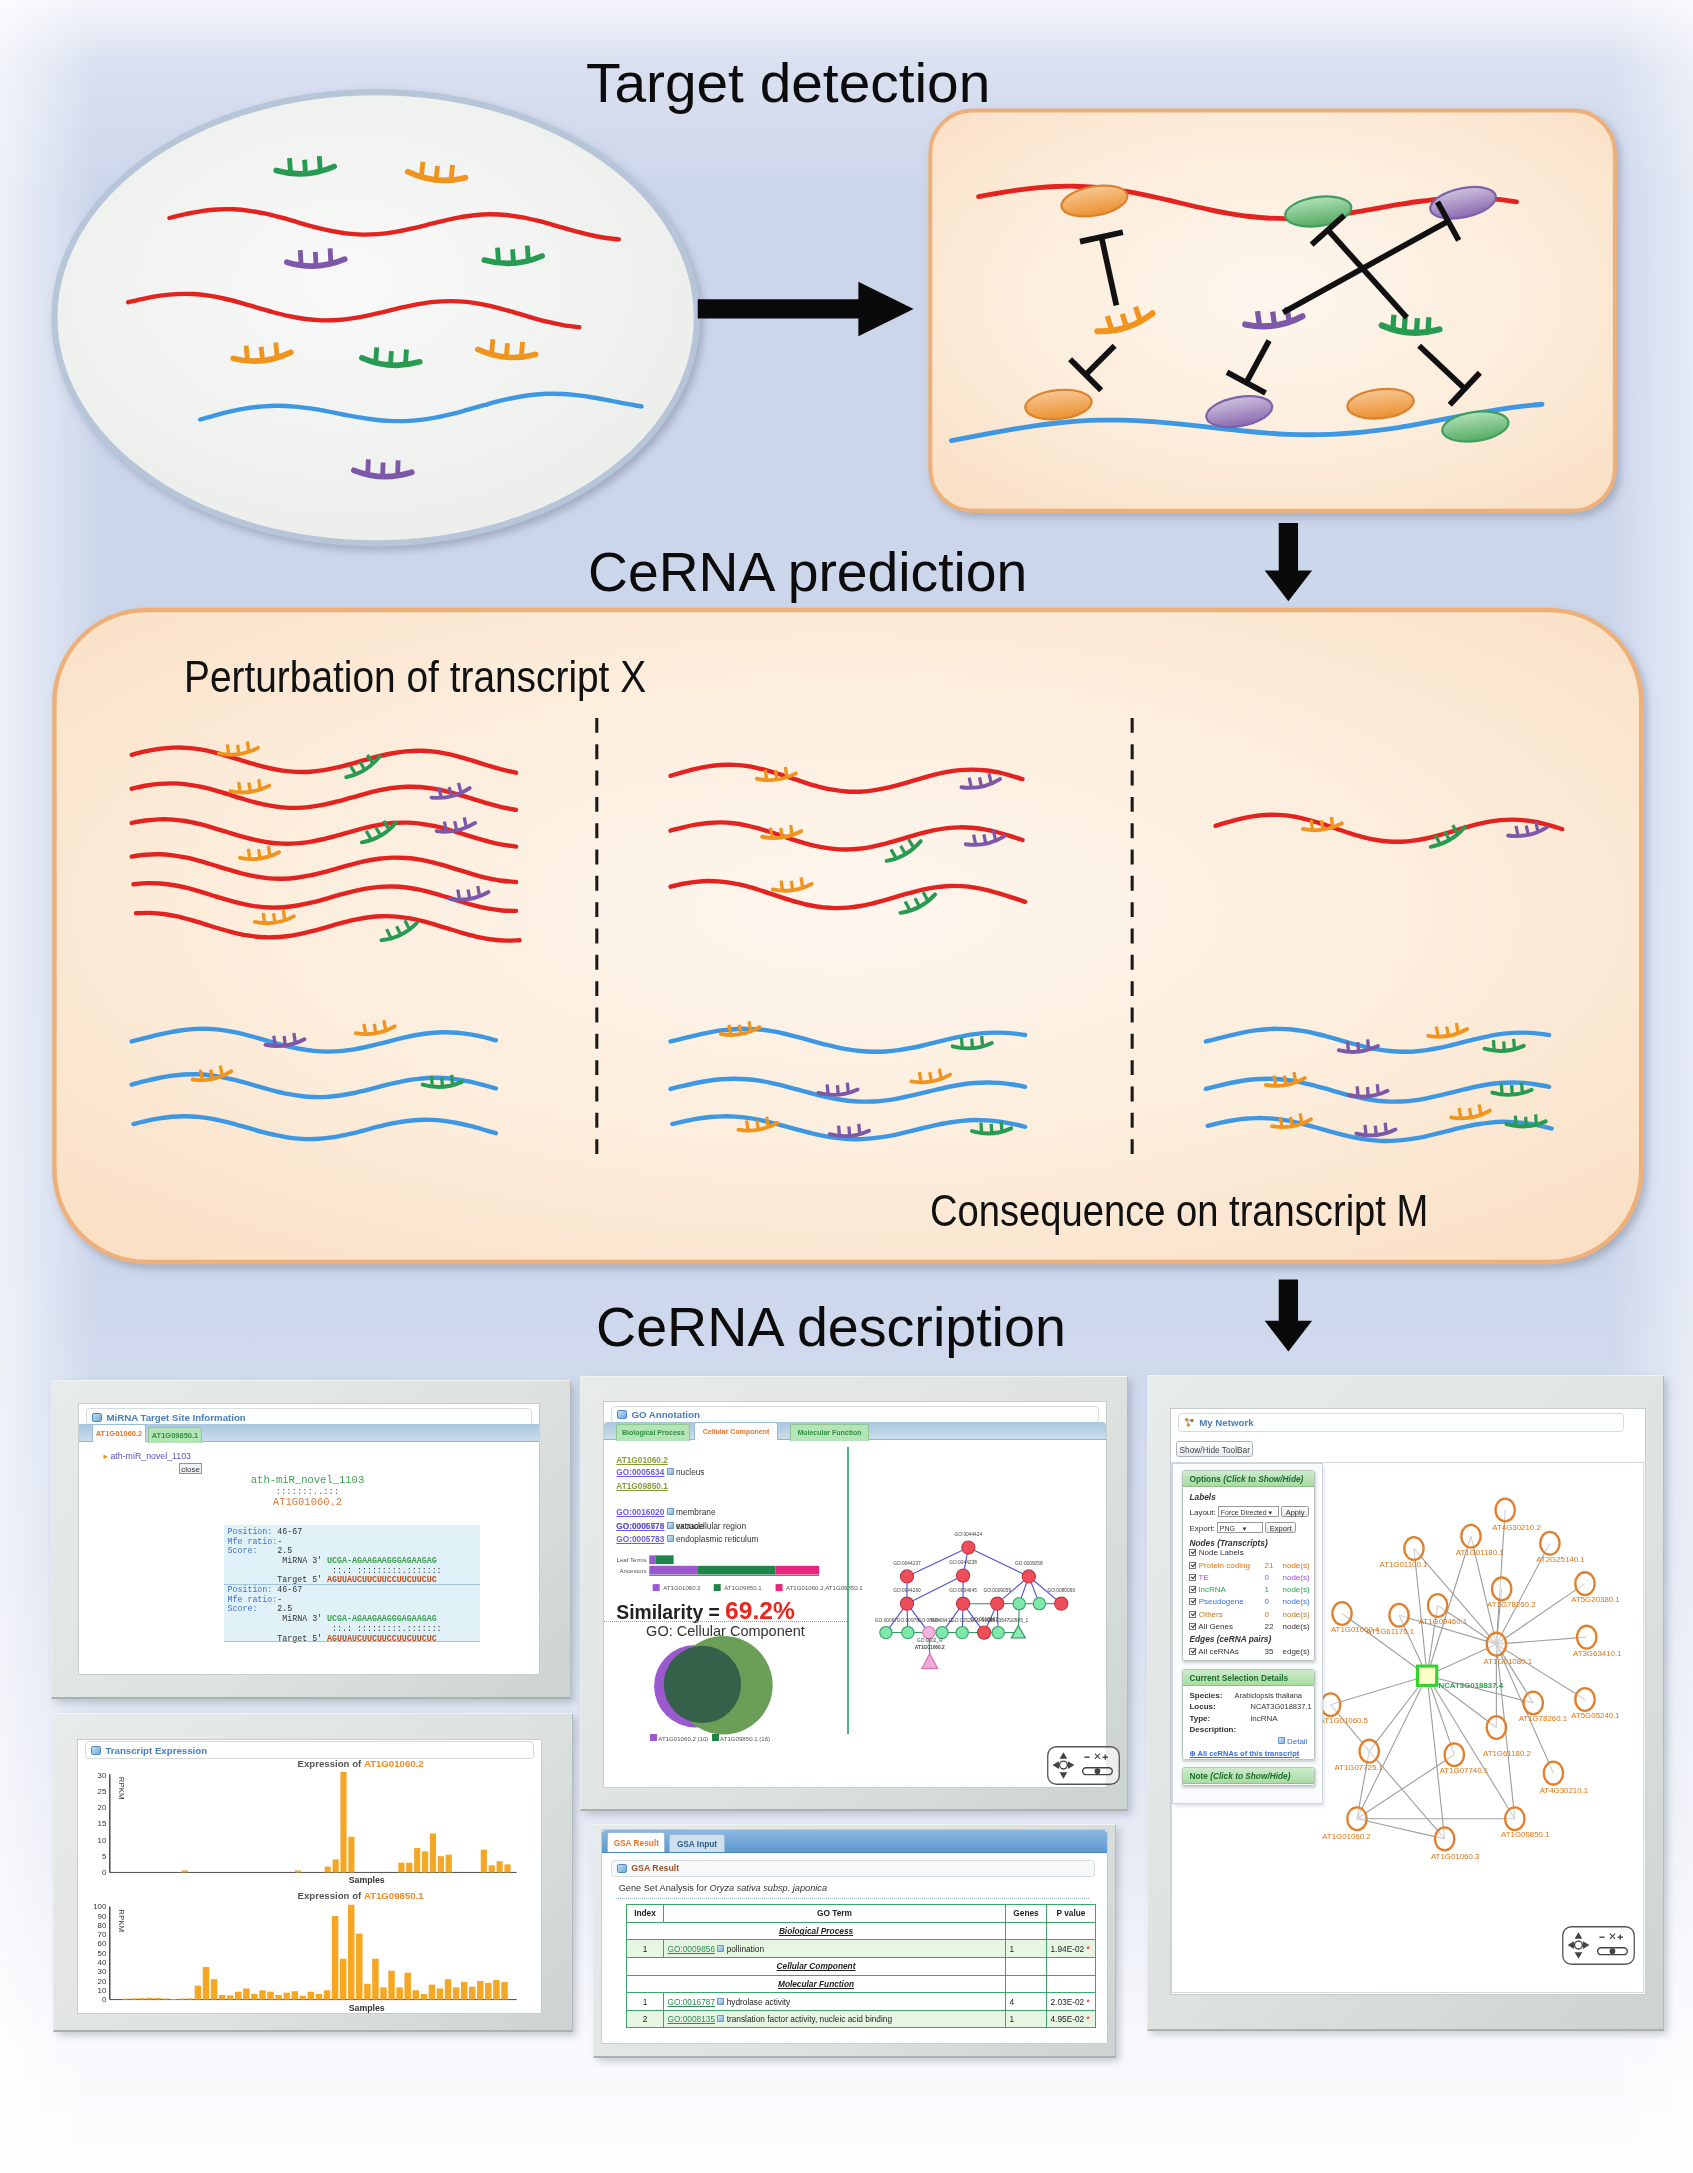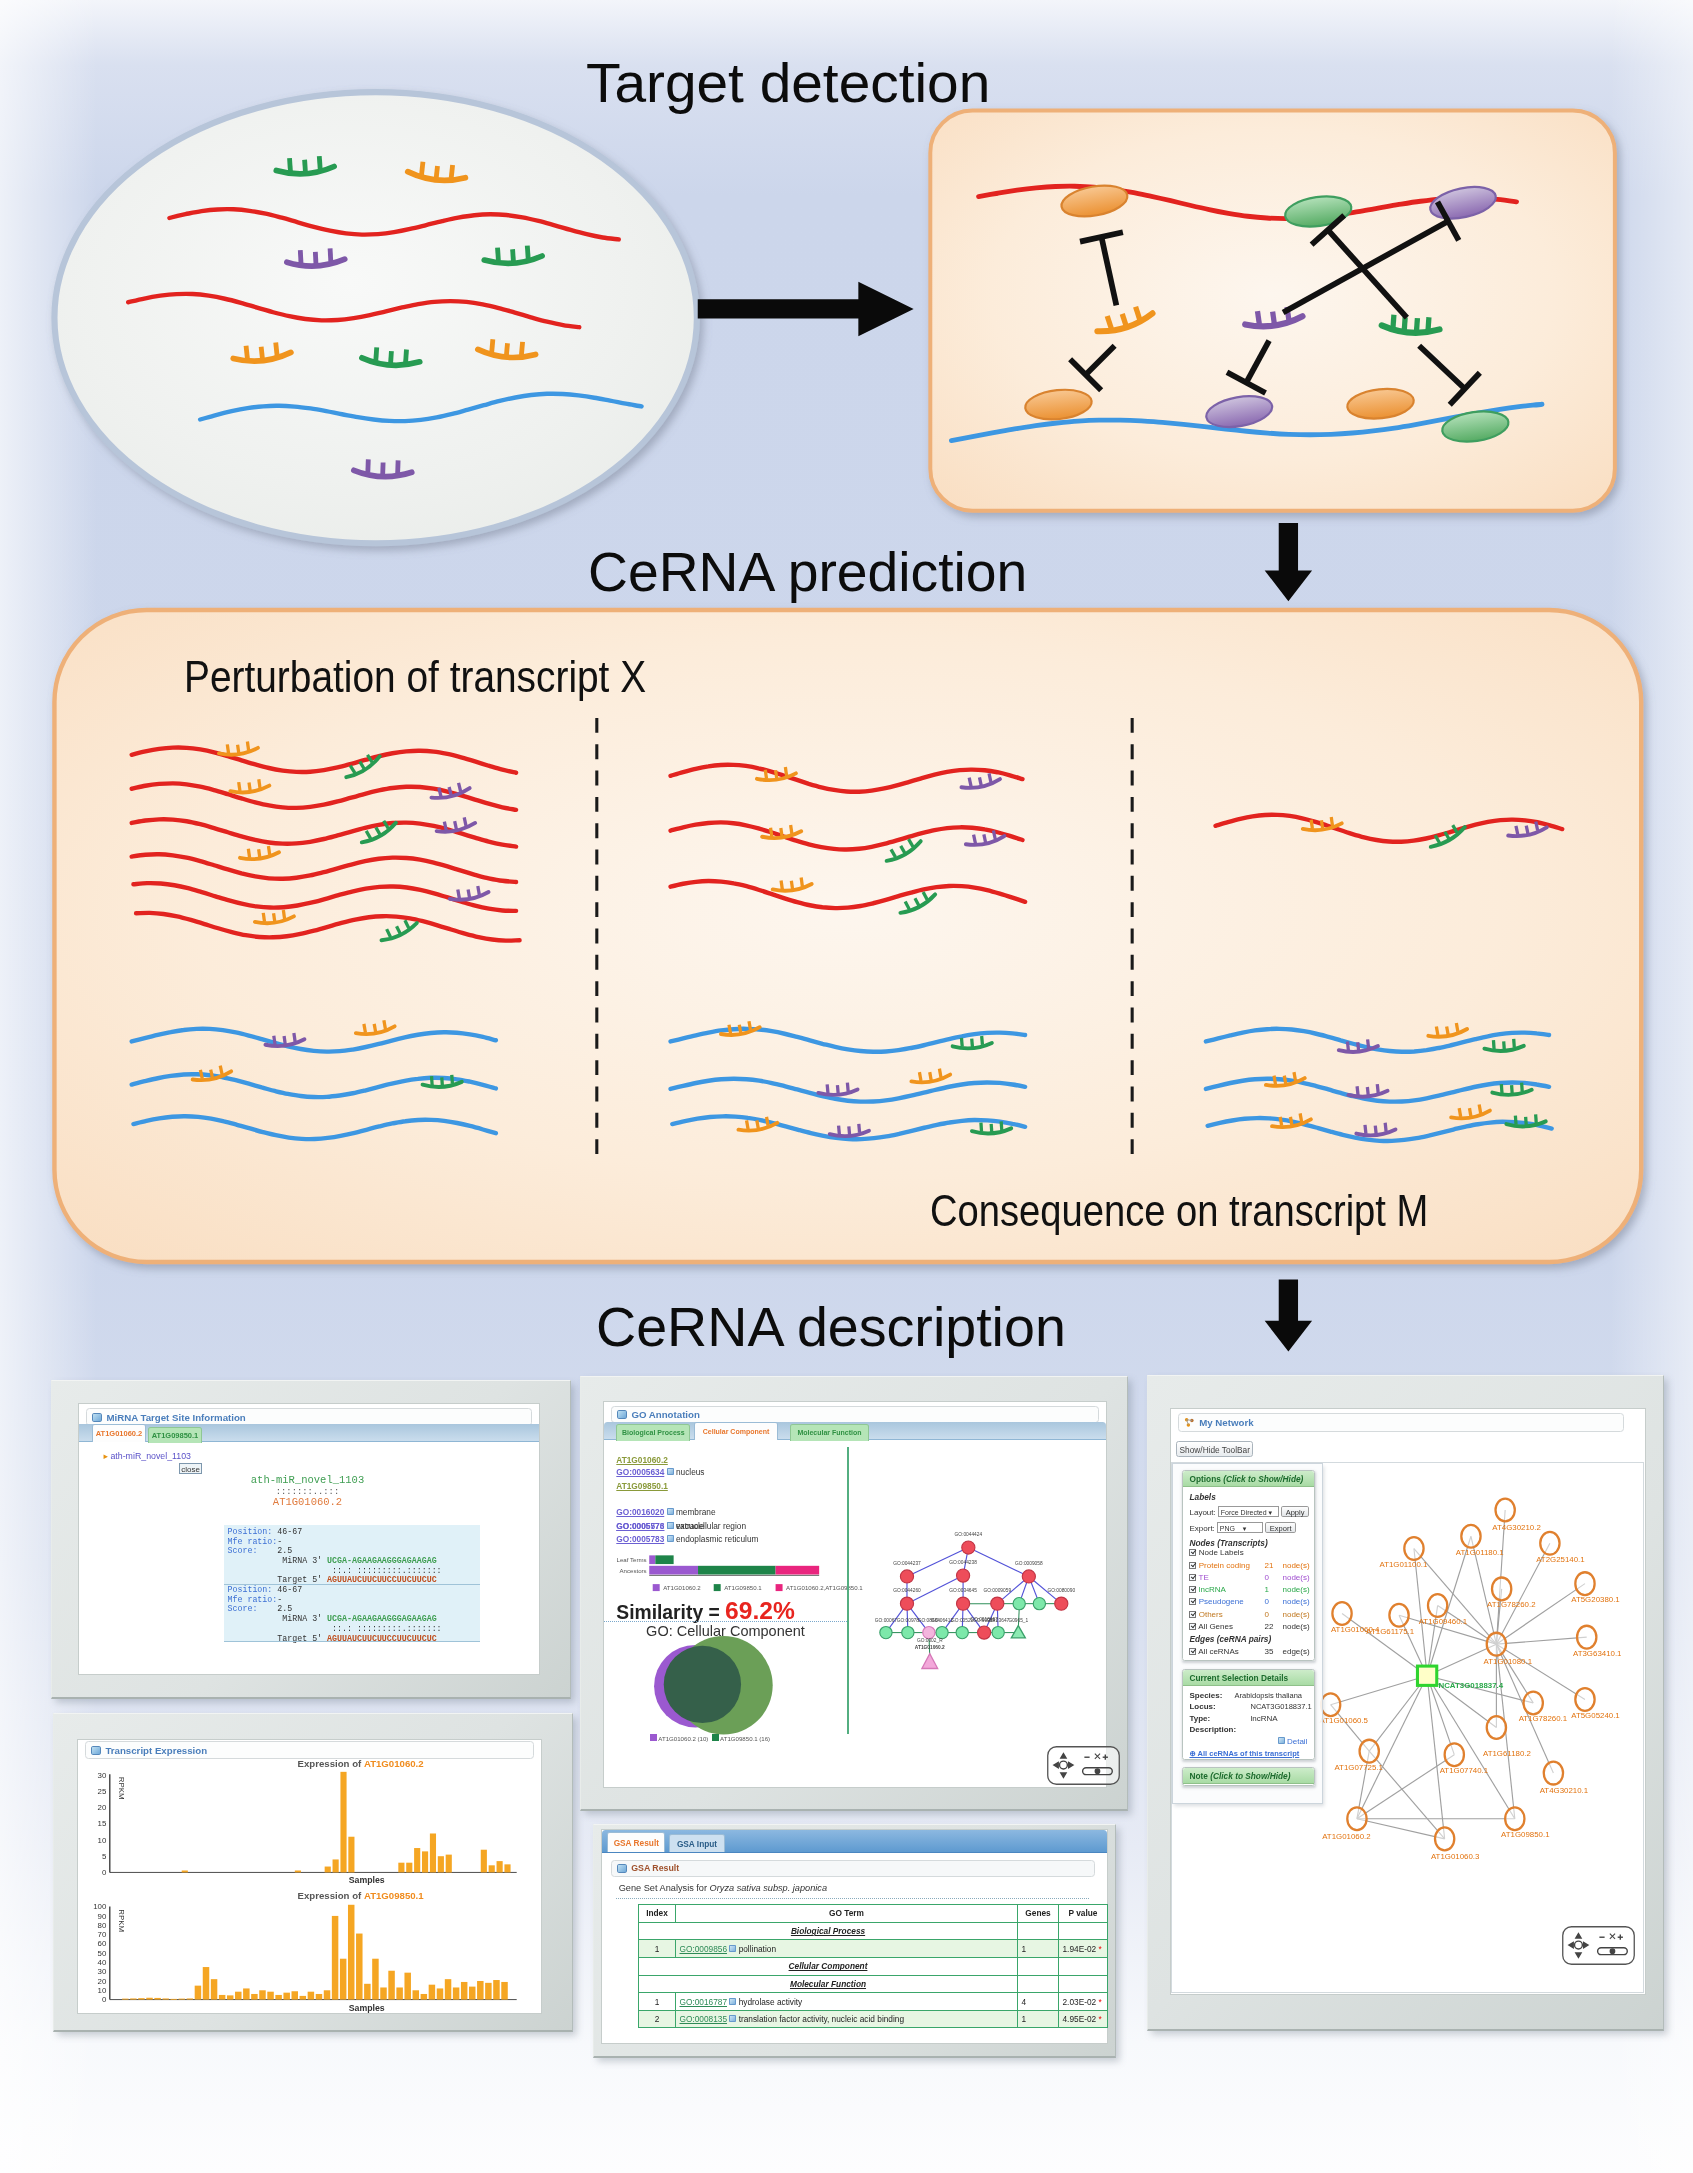--- a/index.html
+++ b/index.html
@@ -11,21 +11,21 @@
 .bluehdr{font:bold 9.7px "Liberation Sans",sans-serif;color:#4a7ebb;}
 .ico{display:inline-block;width:9.7px;height:8.8px;background:linear-gradient(135deg,#bfe0f2,#6fa8d8);border:0.9px solid #5588bb;border-radius:1.8px;}
 .ico2{display:inline-block;width:7px;height:7px;background:linear-gradient(135deg,#cfe6f5,#7fb2dd);border:0.9px solid #6699cc;border-radius:0.9px;}
 .alnbox{position:absolute;background:#e0f1f8;font:8.3px/9.7px "Liberation Mono",monospace;color:#333;padding:1.8px 3.5px;}
 .alnbox .bl{color:#3b6fd4;}
 .alnbox .gs{color:#3f9e52;font-weight:bold;}
 .alnbox .os{color:#c05020;font-weight:bold;}
 .ax{font-size:9px;fill:#333;}
 .ax7{font-size:7px;fill:#555;}
 .ax6{font-size:5.5px;fill:#444;}
-.gsat{border-collapse:collapse;font:8.3px "Liberation Sans",sans-serif;color:#222;border:1.8px solid #3aa66a;margin-left:12px;}
+.gsat{border-collapse:collapse;font:8.3px "Liberation Sans",sans-serif;color:#222;border:1.8px solid #3aa66a;}
 .gsat td{border:0.9px solid #3aa66a;padding:0.9px 3.5px;}
 .gbox{position:absolute;background:rgba(255,255,255,0.93);border:0.9px solid #b9c4c0;border-radius:2.6px;box-shadow:0.9px 1.8px 2.6px rgba(100,110,120,0.3);}
 .gboxh{height:16px;background:linear-gradient(180deg,#cdecca,#a8dba4);border-bottom:0.9px solid #8fc08a;border-radius:2.6px 2.6px 0 0;font:bold 8.3px/16px "Liberation Sans",sans-serif;color:#1c6b2d;padding-left:6.1px;}
 .gboxh i{font-weight:bold;}
 .cb{display:inline-block;width:7px;height:7px;border:0.9px solid #777;background:#f8fbff;vertical-align:-0.9px;position:relative;}
 .cb::after{content:"";position:absolute;left:0.9px;top:0px;width:3.5px;height:1.8px;border-left:1.3px solid #333;border-bottom:1.3px solid #333;transform:rotate(-50deg);}
 .sel{display:inline-block;height:11.4px;border:0.9px solid #999;background:#fff;font:7px/11.4px "Liberation Sans",sans-serif;color:#333;padding:0 1.8px;}
 .btn{display:inline-block;height:11.4px;border:0.9px solid #999;background:linear-gradient(180deg,#fdfdfd,#e4e7ea);font:7.5px/11.4px "Liberation Sans",sans-serif;color:#333;padding:0 3.5px;border-radius:1.8px;}
 </style></head><body>
 <div style="position:absolute;left:0;top:0;width:97px;height:2173px;background:linear-gradient(90deg,rgba(255,255,255,0.65),rgba(255,255,255,0));"></div>

